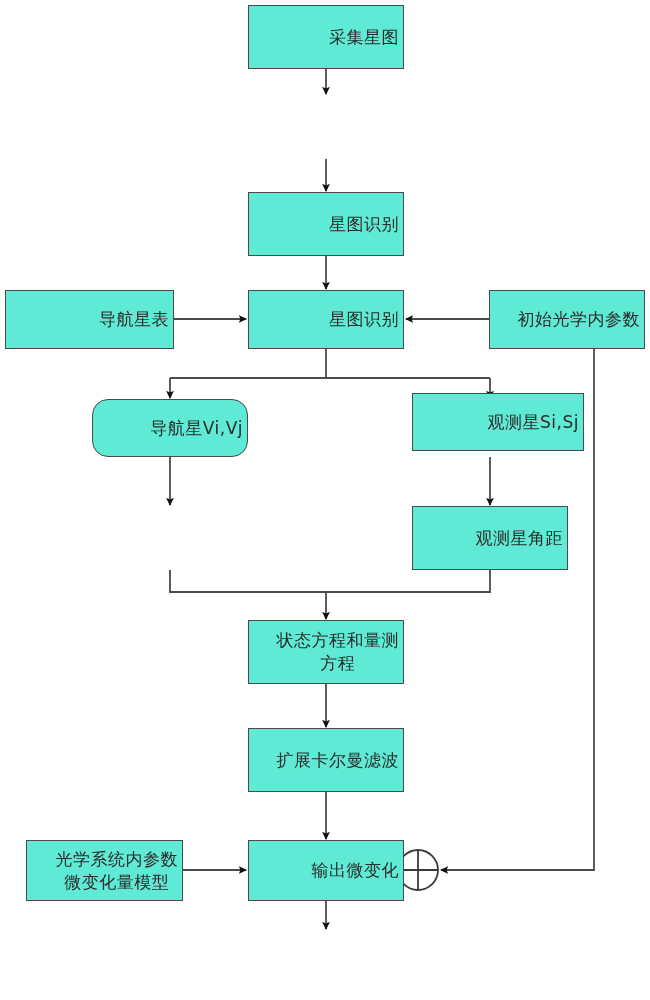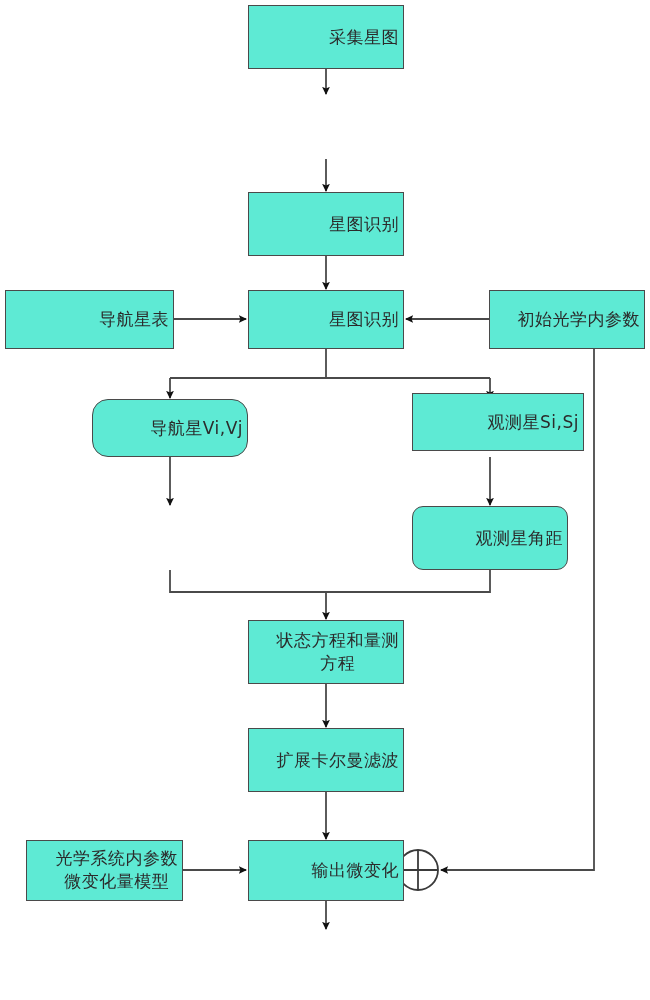--- a/index.html
+++ b/index.html
@@ -122,34 +122,34 @@
 
   <div class="node" style="left:92px;top:399px;width:156px;height:58px;border-radius:16px;">
     <span class="lbl">导航星Vi,Vj</span>
   </div>
 
   <div class="node" style="left:412px;top:393px;width:172px;height:58px;">
     <span class="lbl">观测星Si,Sj</span>
   </div>
 
 
-  <div class="node" style="left:412px;top:506px;width:156px;height:64px;border-radius:11px;">
+  <div class="node" style="left:412px;top:506px;width:156px;height:64px;">
     <span class="lbl">观测星角距</span>
   </div>
 
   <div class="node" style="left:248px;top:620px;width:156px;height:64px;">
     <span class="lbl">状态方程和量测
 方程</span>
   </div>
 
   <div class="node" style="left:248px;top:728px;width:156px;height:64px;">
     <span class="lbl">扩展卡尔曼滤波</span>
   </div>
 
-  <div class="node" style="left:26px;top:840px;width:157px;height:61px;font-family:Liberation Serif, serif;">
+  <div class="node" style="left:26px;top:840px;width:157px;height:61px;">
     <span class="lbl">光学系统内参数
 微变化量模型</span>
   </div>
 
   <div class="node" style="left:248px;top:840px;width:156px;height:61px;">
     <span class="lbl">输出微变化</span>
   </div>
 
 
 </div>

